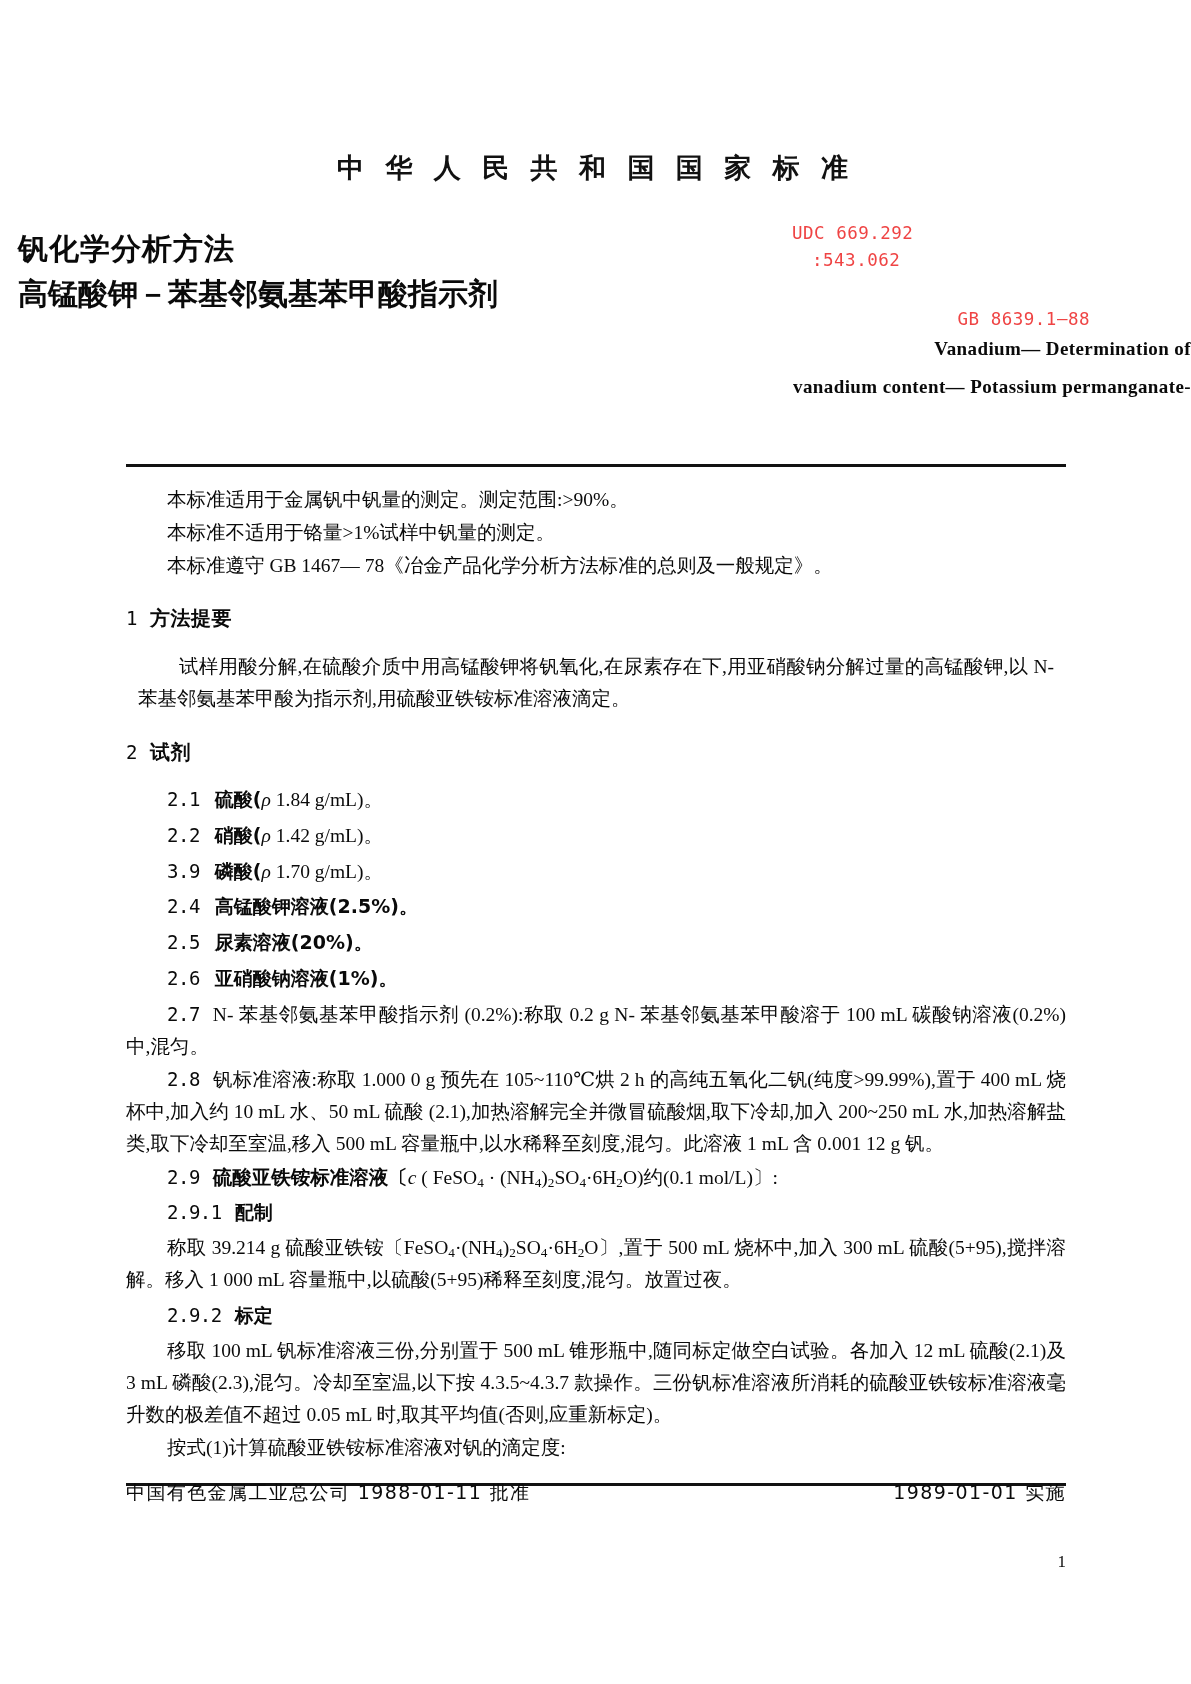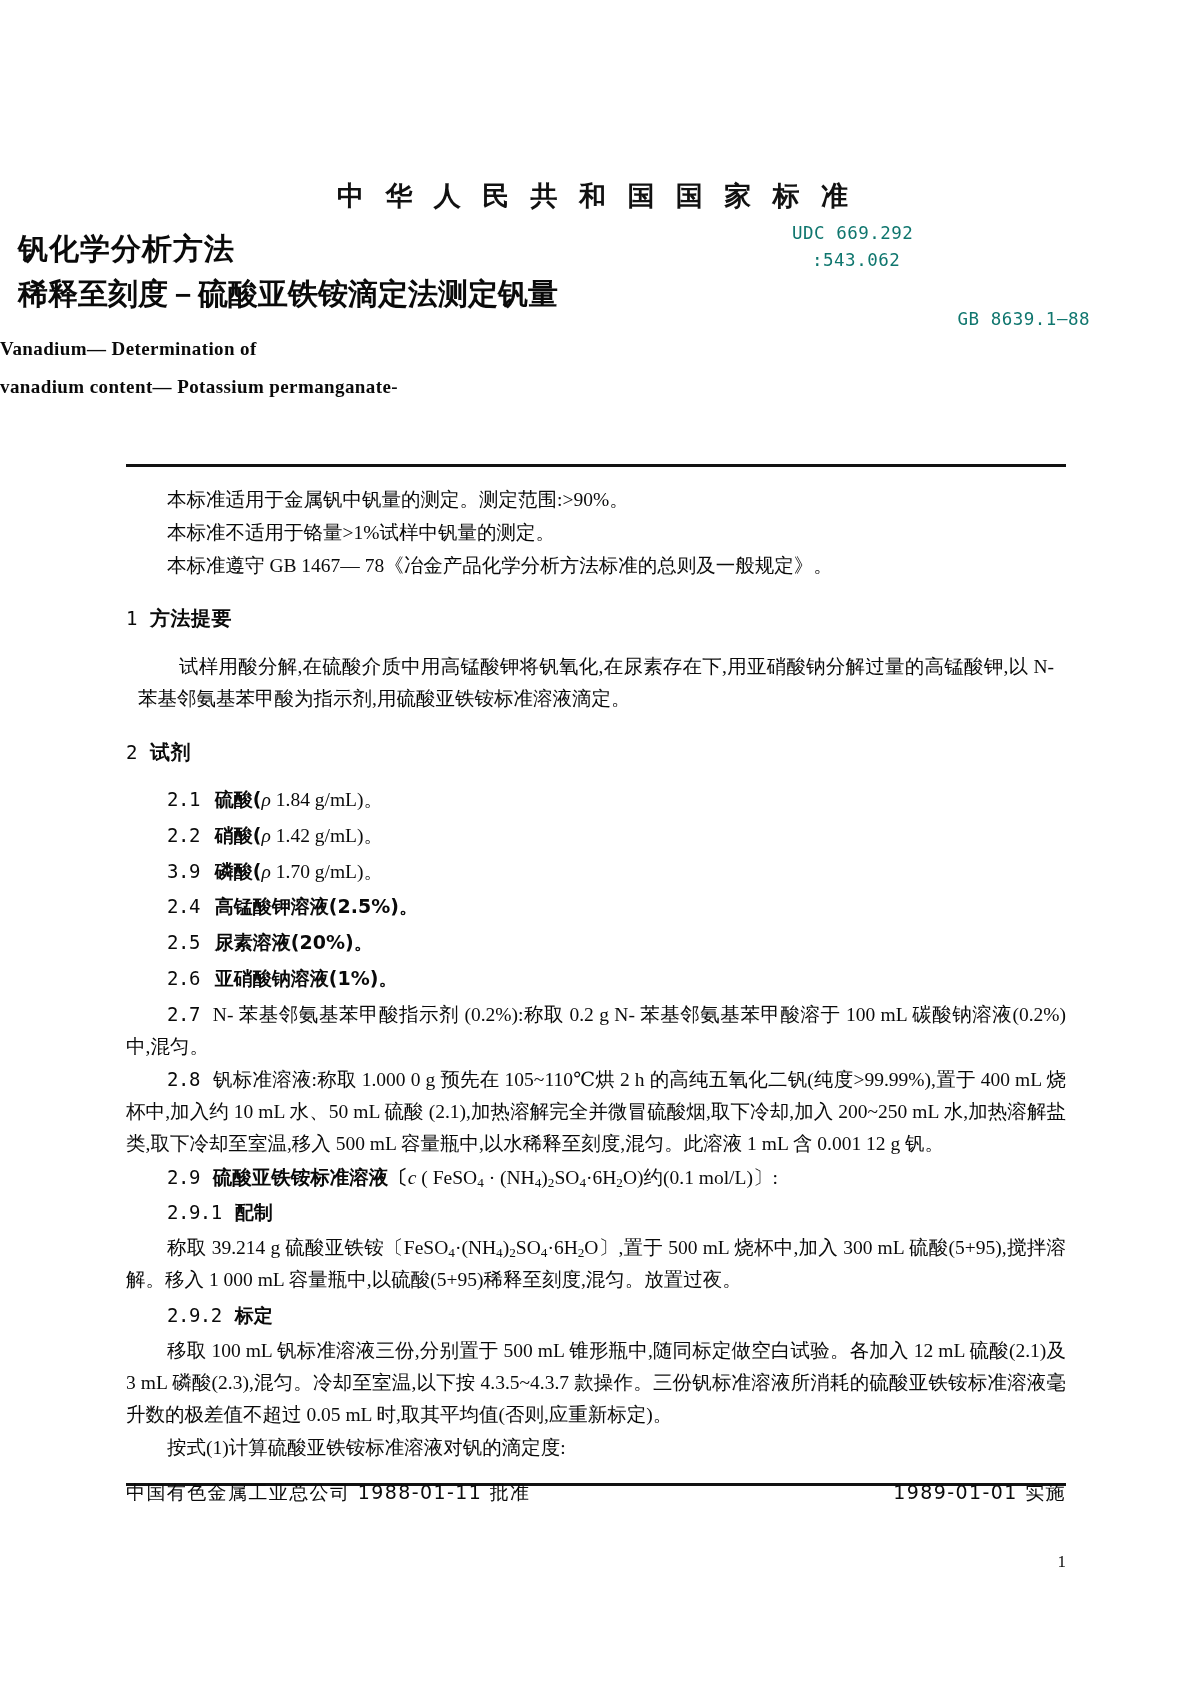--- a/index.html
+++ b/index.html
@@ -22,21 +22,20 @@
     box-sizing: border-box;
   }
 
   
   .masthead {
     position: absolute;
     top: 150px;
     left: 0;
     width: 1191px;
     text-align: center;
-    margin-top: 28px;
   }
   .nat-std-title {
     font-family: "DejaVu Sans", "Liberation Sans", sans-serif;
     font-weight: bold;
     font-size: 27px;
     letter-spacing: 6px;
     color: #111;
     white-space: nowrap;
   }
 
@@ -69,33 +68,33 @@
   }
 
   .udc-block {
     position: absolute;
     top: 220px;
     left: 790px;
     width: 300px;
     font-family: "DejaVu Sans Mono", "Liberation Mono", monospace;
     font-size: 17.5px;
     line-height: 1.55;
-    color: #0f766e;
+    color: #ef4444;
     letter-spacing: 0.5px;
   }
   .udc-l1 { text-align: left; padding-left: 2px; }
   .udc-l2 { text-align: left; padding-left: 22px; }
   .udc-l3 { margin-top: 32px; text-align: right; padding-left: 0px; }
 
   .en-title {
     position: absolute;
     top: 330px;
     left: 0;
     width: 1191px;
-    text-align: left;
+    text-align: right;
     font-family: "Liberation Serif", "DejaVu Serif", serif;
     font-weight: bold;
     font-size: 19px;
     line-height: 2.0;
     letter-spacing: 0.4px;
     color: #0a0a0a;
   }
 
   .rule {
     position: absolute;
@@ -227,21 +226,21 @@
 
 <div class="page">
 
   <div class="masthead">
     <div class="nat-std-title">中 华 人 民 共 和 国 国 家 标 准</div>
   </div>
 
   <div class="title-block">
     <div class="cn-title-lines">
       <div class="cn-title-1">钒化学分析方法</div>
-      <div class="cn-title-2">稀释至刻度－硫酸亚铁铵滴定法测定钒量</div>
+      <div class="cn-title-2">高锰酸钾－苯基邻氨基苯甲酸指示剂</div>
     </div>
   </div>
 
   <div class="udc-block">
     <div class="udc-l1">UDC 669.292</div>
     <div class="udc-l2">:543.062</div>
     <div class="udc-l3">GB 8639.1—88</div>
   </div>
 
   <div class="en-title">

